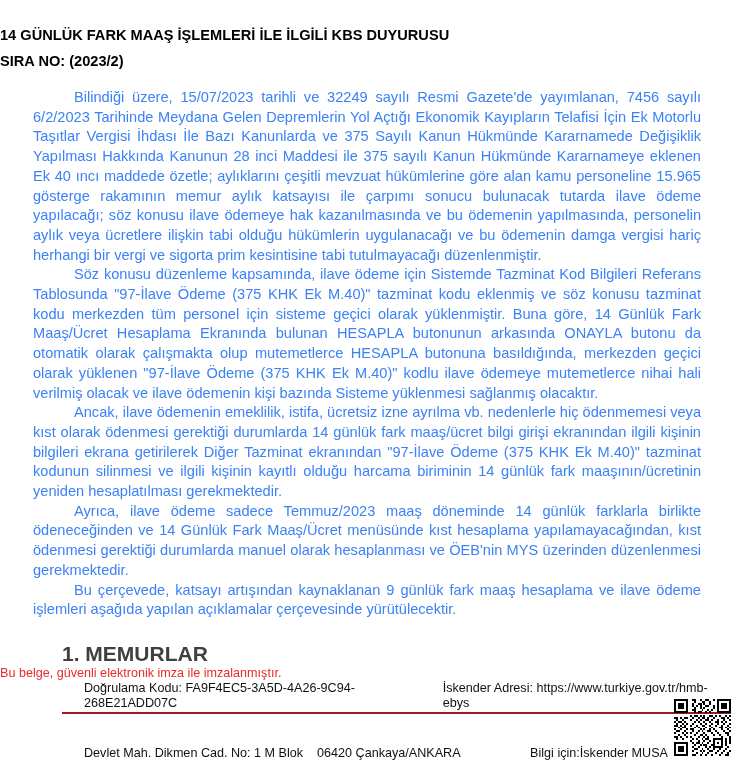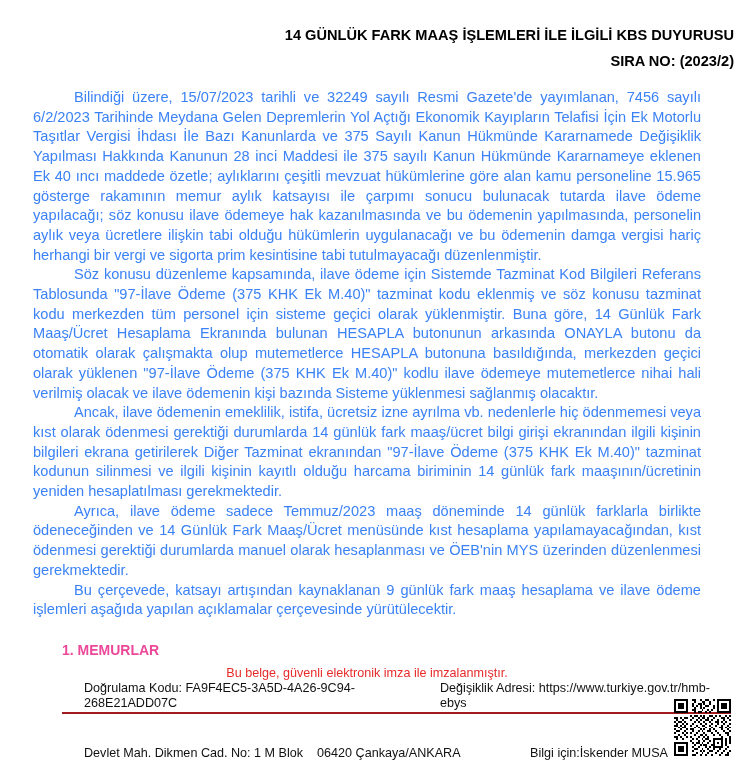--- a/index.html
+++ b/index.html
@@ -6,48 +6,48 @@
   .page {
     position:relative;
     width:734px; height:771px;
     background:#ffffff;
     font-family:"Liberation Sans", sans-serif;
     color:#1c1c1c;
     overflow:hidden;
   }
   .titles {
     padding-top:22px;
-    text-align:right;
+    text-align:left;
     font-weight:bold;
     color:#000;
     font-size:14.6px;
     line-height:26px;
   }
   .body-text {
     margin:14px 33px 0 33px;
     font-size:14.6px;
     line-height:19.7px;
     text-align:justify;
     color:#3b82f6;
   }
   .body-text p { margin:0; text-indent:41px; }
   .section-heading {
     margin:22px 0 0 62px;
     font-weight:bold;
-    font-size:14px;
-    color:#ec4899;
+    font-size:21px;
+    color:#404040;
   }
   .footer {
     position:absolute;
     left:0; top:666px; width:734px;
     font-size:12.6px;
     color:#111;
   }
   .sig-notice {
-    text-align:center;
+    text-align:left;
     color:#e62b29;
     font-size:12.6px;
     line-height:14px;
   }
   .verify-row {
     display:flex;
     justify-content:center;
     margin:1px 4px 0 84px;
     line-height:15px;
     white-space:pre-wrap;
@@ -89,21 +89,21 @@
     <p>Bu çerçevede, katsayı artışından kaynaklanan 9 günlük fark maaş hesaplama ve ilave ödeme işlemleri aşağıda yapılan açıklamalar çerçevesinde yürütülecektir.</p>
   </div>
 
   <div class="section-heading">1. MEMURLAR</div>
 
   <div class="footer">
     <div class="sig-notice">Bu belge, güvenli elektronik imza ile imzalanmıştır.</div>
 
     <div class="verify-row">
       <span><span>Doğrulama Kodu:</span> <span>FA9F4EC5-3A5D-4A26-9C94-268E21ADD07C</span></span>
-      <span><span>Değişiklik Adresi:</span> <span>https://www.turkiye.gov.tr/hmb-ebys</span></span>
+      <span><span>İskender Adresi:</span> <span>https://www.turkiye.gov.tr/hmb-ebys</span></span>
     </div>
 
     <div class="divider"></div>
 
     <div class="footer-cols">
       <div class="left">
         <div>Devlet Mah. Dikmen Cad. No: 1 M Blok    06420 Çankaya/ANKARA</div>
         
         
       </div>

